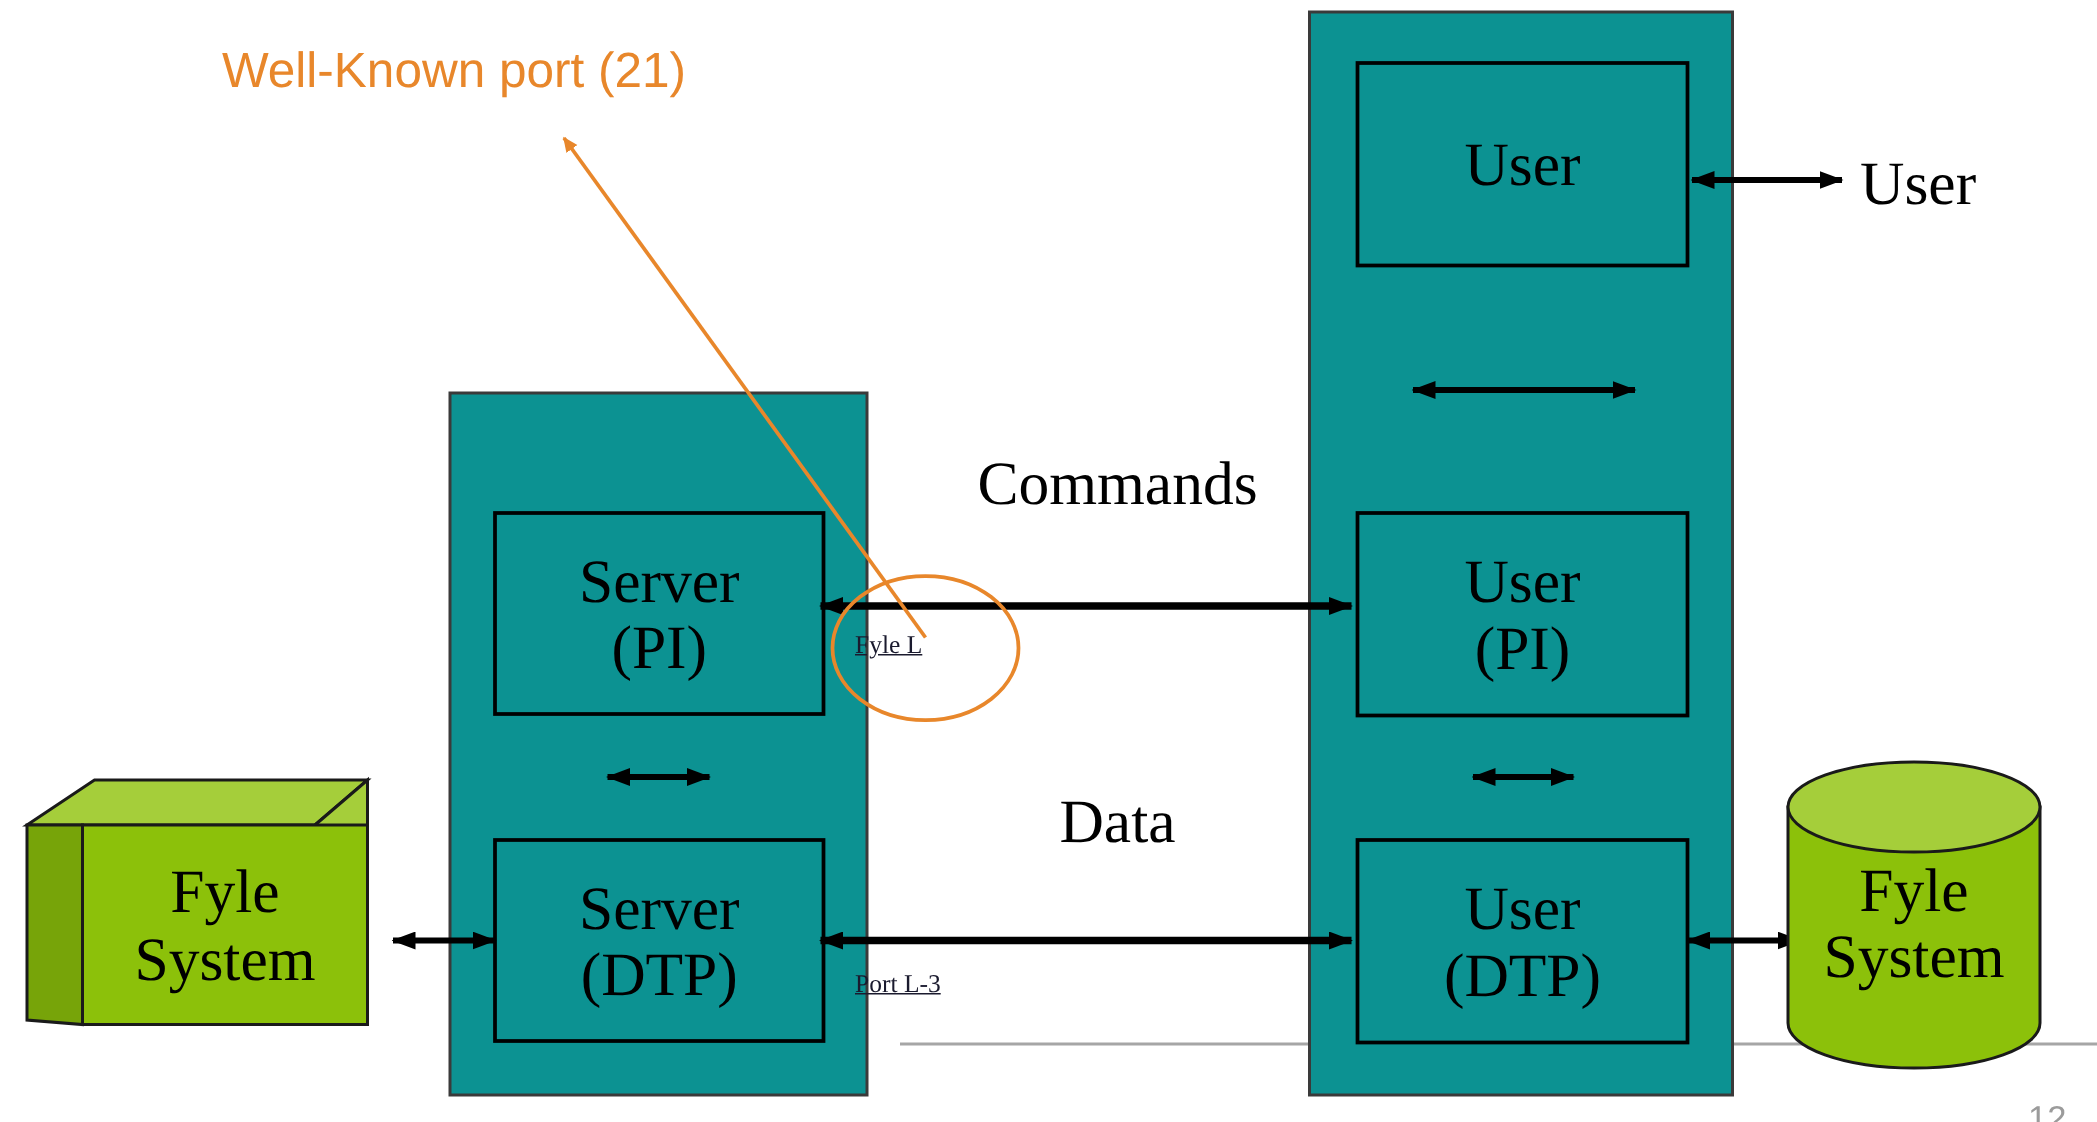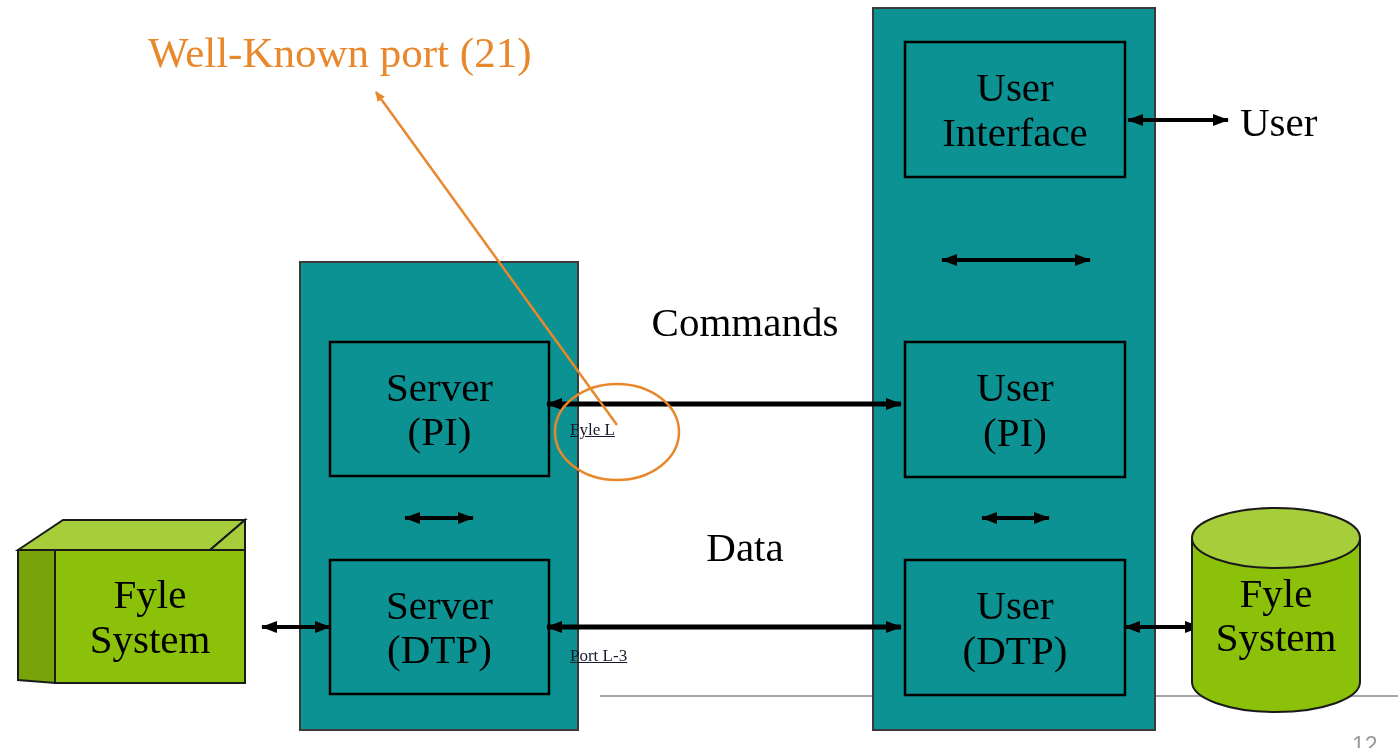--- a/index.html
+++ b/index.html
@@ -31,22 +31,22 @@
     align-items: center;
     justify-content: center;
     font-family: "Liberation Serif", "DejaVu Serif", serif;
     font-size: 41px;
     color: #000000;
     line-height: 1.08;
     pointer-events: none;
   }
   .title-orange {
     position: absolute;
-    font-family: Liberation Serif, serif;
-    font-size: 43px;
+    font-family: Liberation Sans, sans-serif;
+    font-size: 33px;
     color: #E8872B;
     white-space: pre;
   }
   .port-lbl {
     position: absolute;
     font-family: "Liberation Serif", "DejaVu Serif", serif;
     font-size: 17px;
     color: #1a1a2e;
     text-decoration: underline;
     white-space: pre;
@@ -144,21 +144,20 @@
     <span>(PI)</span>
   </div>
 
   <div class="boxtext" style="left:330px; top:560px; width:219px; height:134px;">
     <span>Server</span>
     <span>(DTP)</span>
   </div>
 
   <div class="boxtext" style="left:905px; top:42px; width:220px; height:135px;">
     <span>User</span>
-    <span>Interface</span>
   </div>
 
   <div class="boxtext" style="left:905px; top:342px; width:220px; height:135px;">
     <span>User</span>
     <span>(PI)</span>
   </div>
 
   <div class="boxtext" style="left:905px; top:560px; width:220px; height:135px;">
     <span>User</span>
     <span>(DTP)</span>

